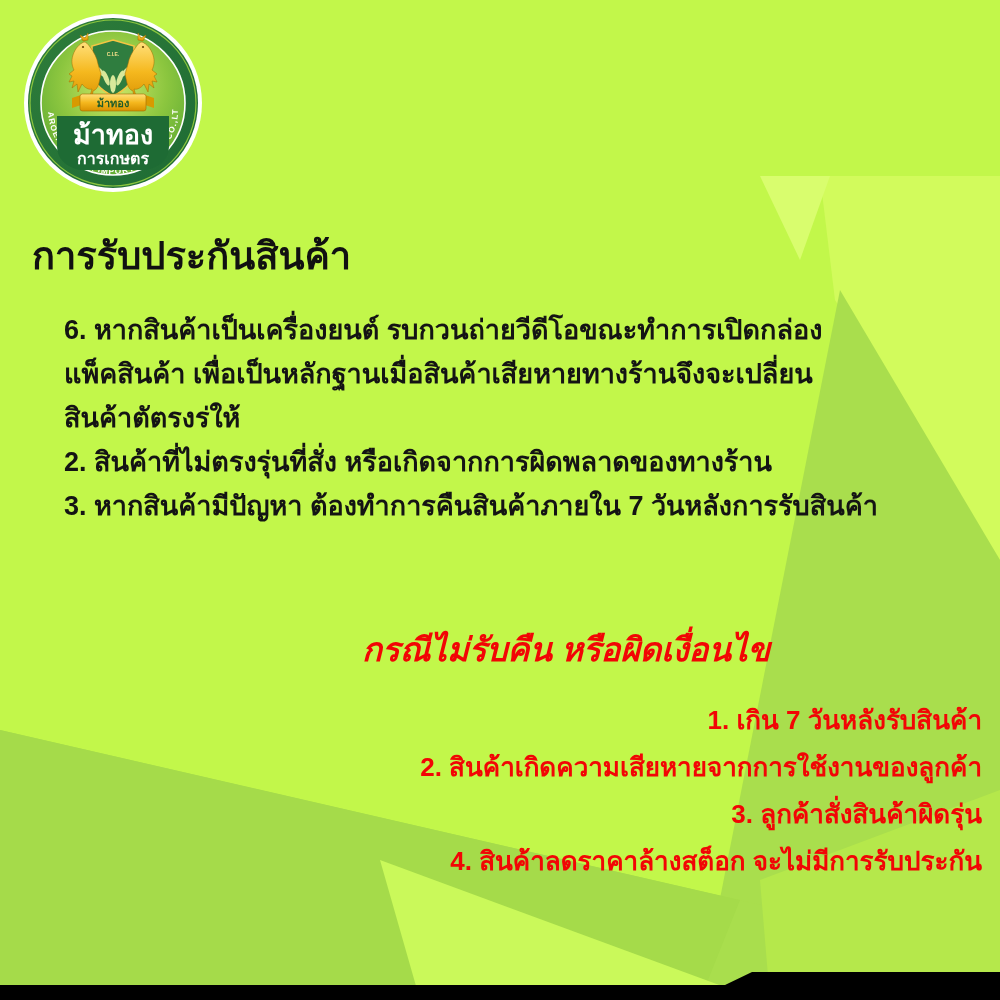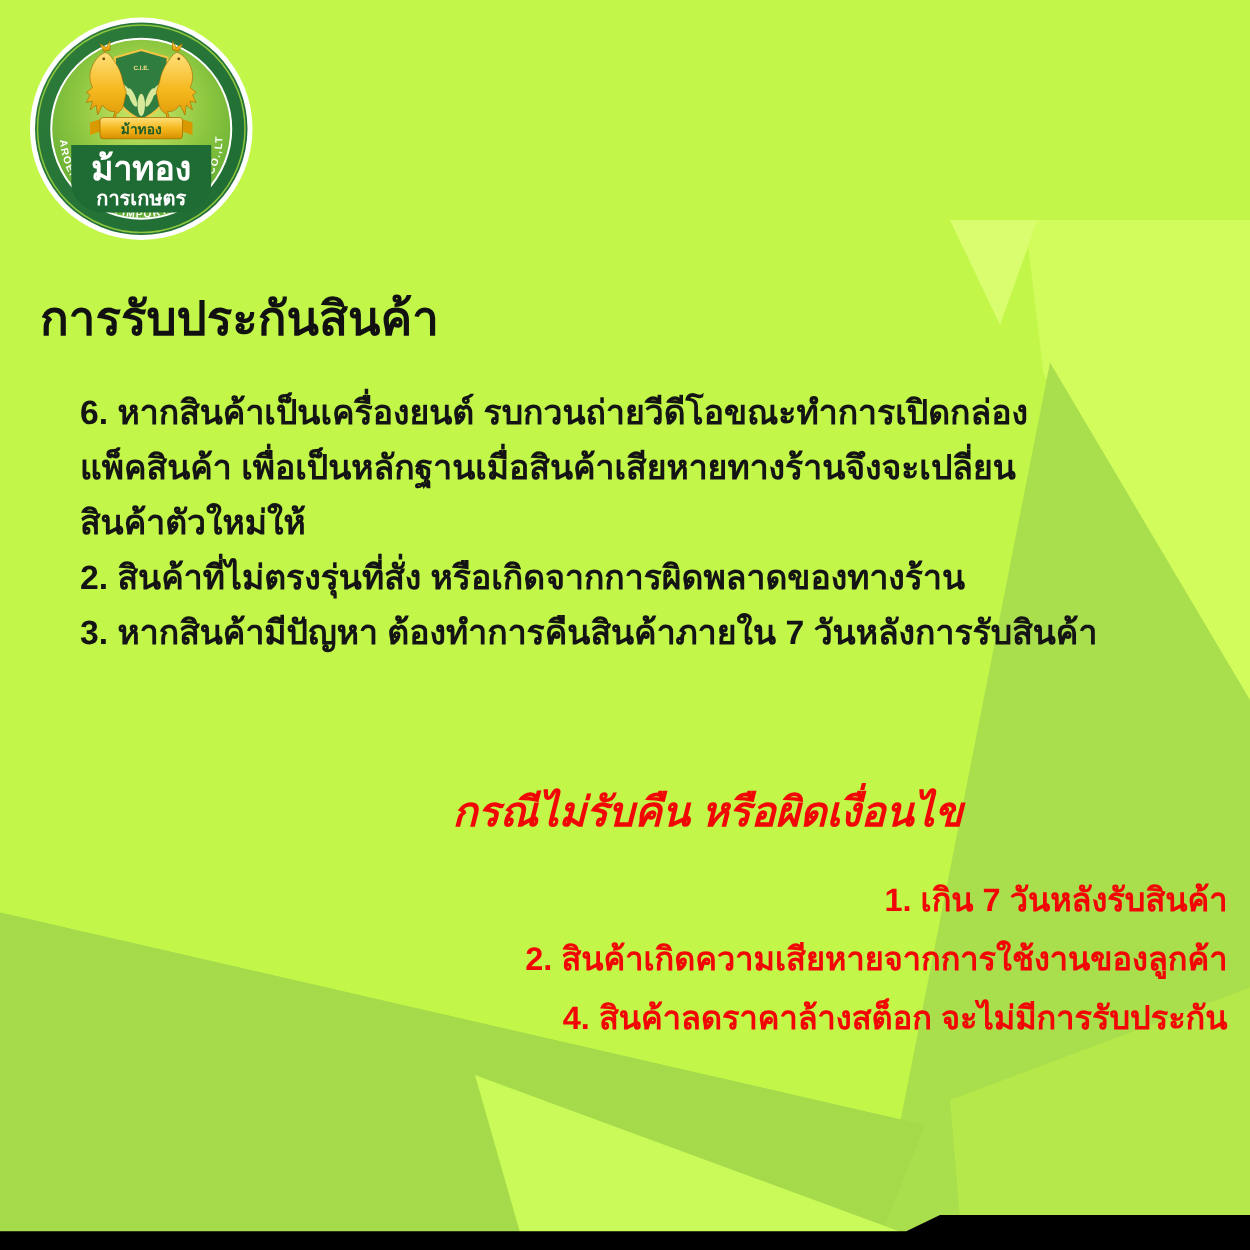--- a/index.html
+++ b/index.html
@@ -155,29 +155,30 @@
       <text x="91" y="132" font-size="27" font-weight="bold" fill="#ffffff" text-anchor="middle" font-family="'Liberation Sans',sans-serif">ม้าทอง</text>
       <text x="91" y="152" font-size="16" font-weight="bold" fill="#ffffff" text-anchor="middle" font-family="'Liberation Sans',sans-serif">การเกษตร</text>
     </svg>
   </div>
 
   <div class="section-title">การรับประกันสินค้า</div>
 
   <div class="warranty-list">
     <div class="warranty-line">6. หากสินค้าเป็นเครื่องยนต์ รบกวนถ่ายวีดีโอขณะทำการเปิดกล่อง</div>
     <div class="warranty-line">แพ็คสินค้า เพื่อเป็นหลักฐานเมื่อสินค้าเสียหายทางร้านจึงจะเปลี่ยน</div>
-    <div class="warranty-line">สินค้าตัวใหม่ให้</div>
+    <div class="warranty-line">สินค้าตัตรงร่ให้</div>
     <div class="warranty-line">2. สินค้าที่ไม่ตรงรุ่นที่สั่ง หรือเกิดจากการผิดพลาดของทางร้าน</div>
     <div class="warranty-line">3. หากสินค้ามีปัญหา ต้องทำการคืนสินค้าภายใน 7 วันหลังการรับสินค้า</div>
   </div>
 
   <div class="reject-title">กรณีไม่รับคืน หรือผิดเงื่อนไข</div>
   <div class="reject-list">
     <div class="reject-line">1. เกิน 7 วันหลังรับสินค้า</div>
     <div class="reject-line">2. สินค้าเกิดความเสียหายจากการใช้งานของลูกค้า</div>
+    <div class="reject-line">3. ลูกค้าสั่งสินค้าผิดรุ่น</div>
     <div class="reject-line">4. สินค้าลดราคาล้างสต็อก จะไม่มีการรับประกัน</div>
   </div>
 
   <div class="footer-bar">
     <svg viewBox="0 0 1000 40" width="1000" height="40" preserveAspectRatio="none">
       <polygon points="0,25 725,25 752,12 1000,12 1000,40 0,40" fill="#000000"></polygon>
     </svg>
   </div>
 
 </div>

